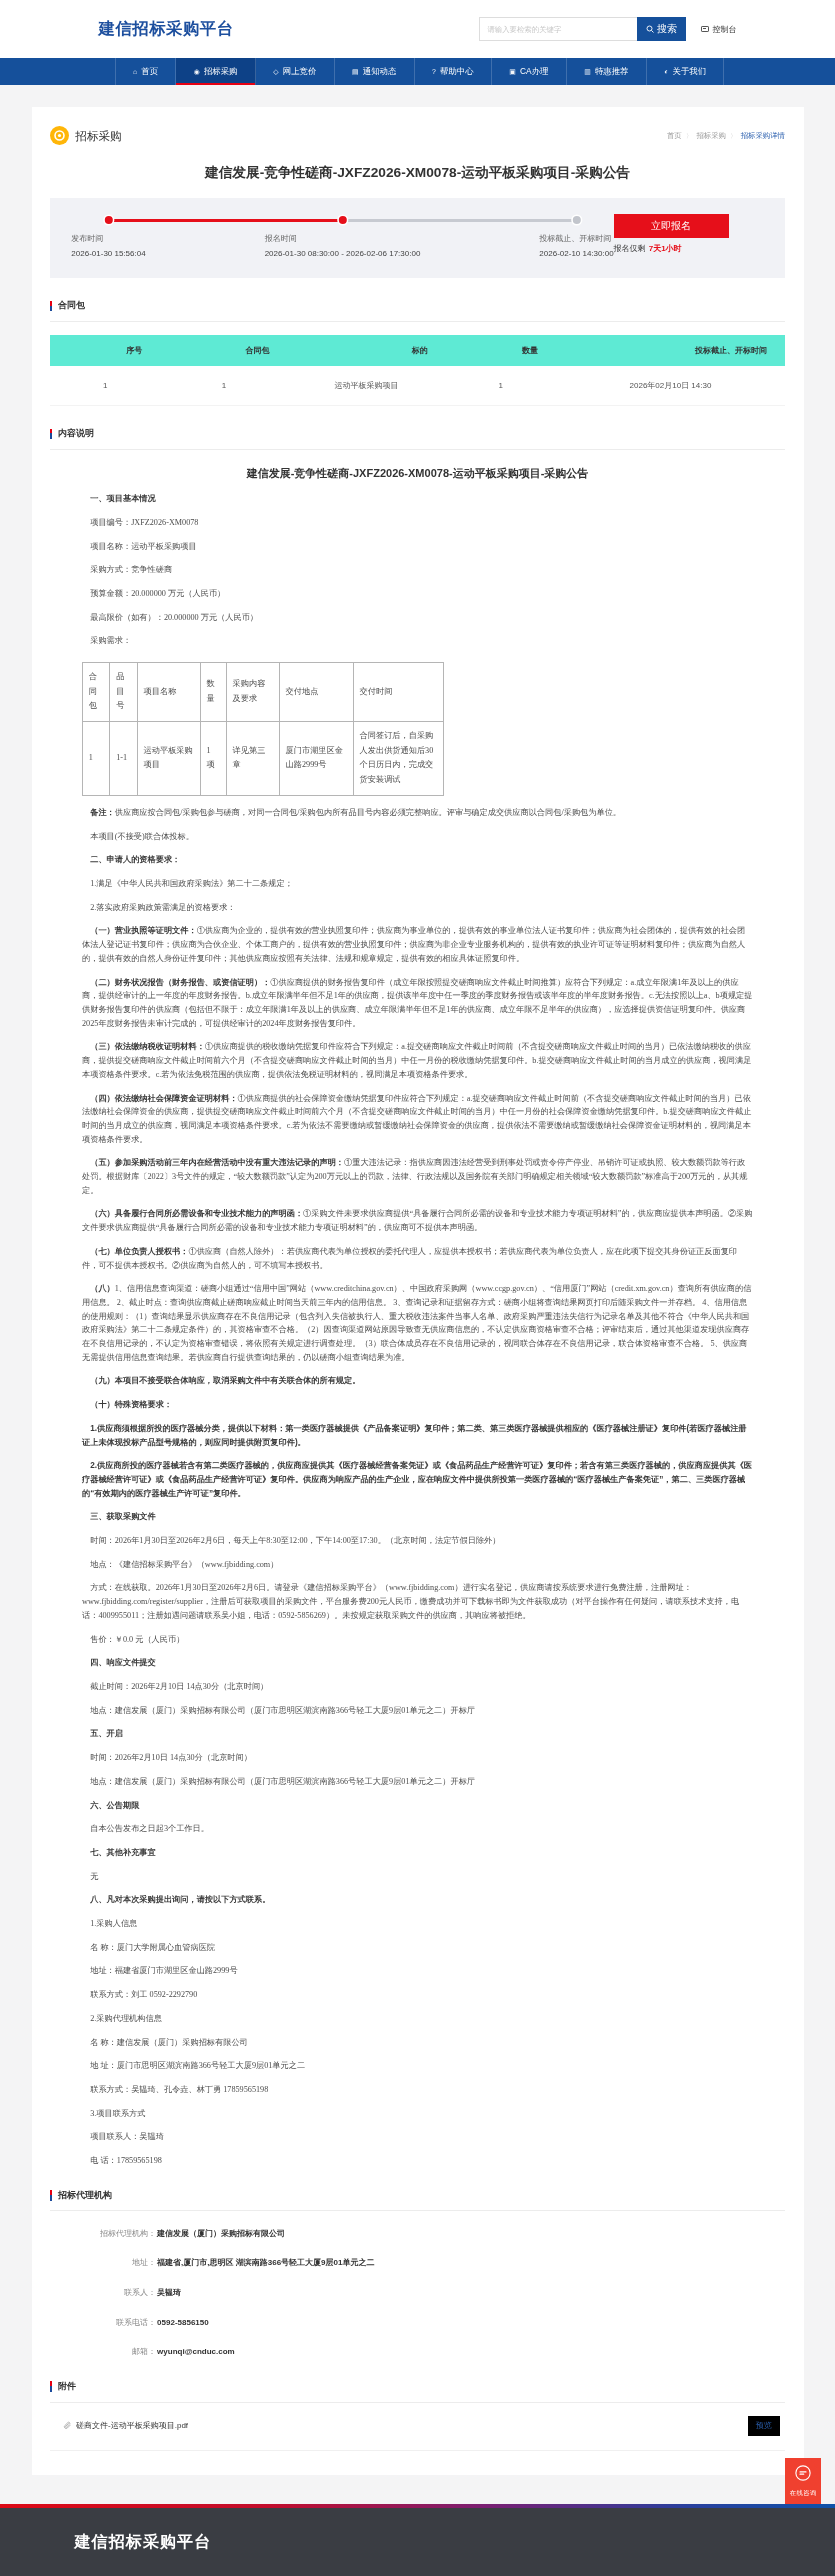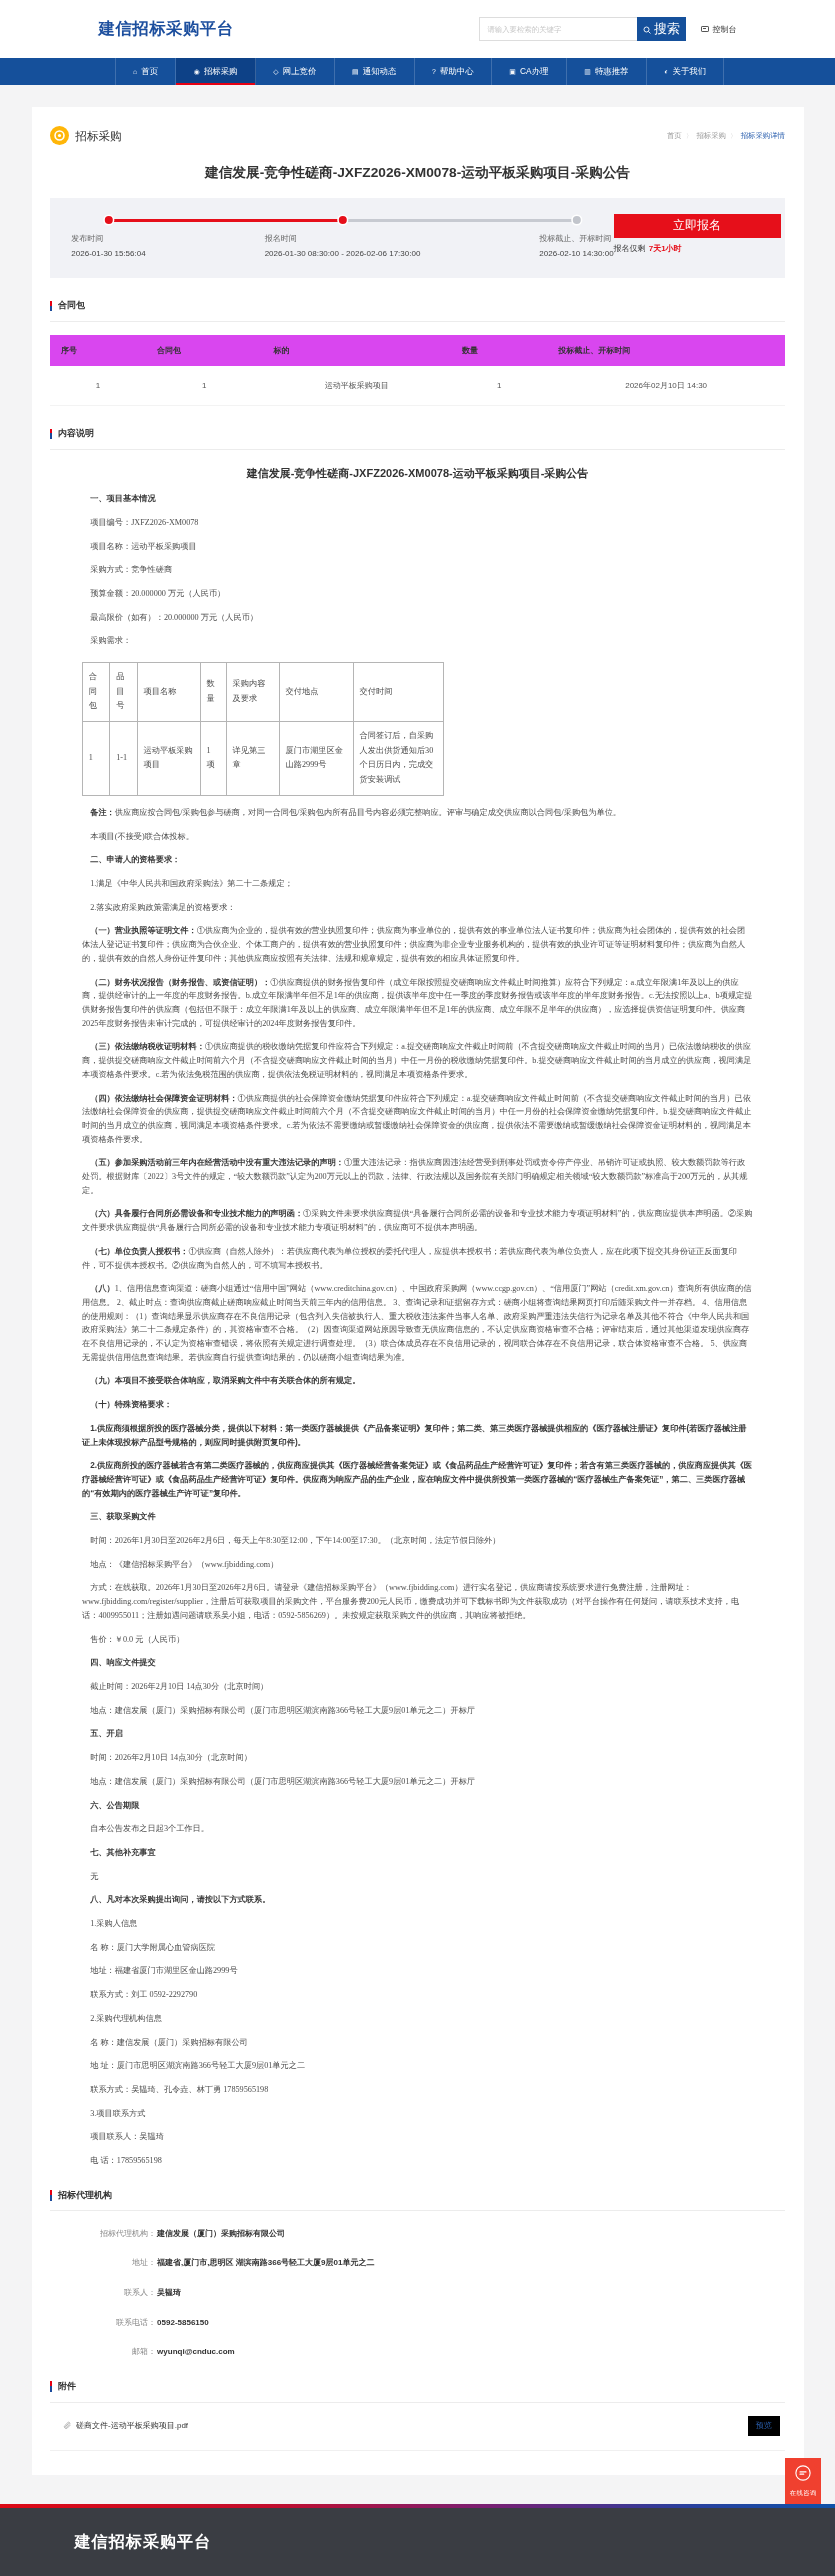--- a/index.html
+++ b/index.html
@@ -8,21 +8,21 @@
   .container { width: 638px; margin: 0 auto; }
 
   
   .top-header { background:#fff; height:58px; }
   .top-header .container { display:flex; align-items:center; justify-content:space-between; height:100%; }
   .logo { font-size:16.4px; font-weight:bold; color:#1d4f9e; letter-spacing:0.5px; }
   .header-right { display:flex; align-items:center; gap:14.8px; }
   .search-box { display:flex;justify-content:center; }
   .search-box input { width:158px; height:24px; border:0.5px solid #ddd; border-right:none; padding:0 7.4px; font-size:7.4px; color:#333; outline:none; }
   .search-box input::placeholder { color:#c8c8c8; }
-  .search-btn { width:49px; height:24px; background:#15509b; color:#fff; border:none; font-size:13px; display:flex; align-items:center; justify-content:center; gap:3.2px; cursor:pointer; }
+  .search-btn { width:49px; height:24px; background:#15509b; color:#fff; border:none; font-size:10px; display:flex; align-items:center; justify-content:center; gap:3.2px; cursor:pointer; }
   .console-link { display:flex; align-items:center; gap:3.7px; font-size:8px; color:#333; text-decoration:none; cursor:pointer; }
   .console-icon { width:8px; height:6.3px; border:0.8px solid #555; border-radius:1.1px; position:relative; display:inline-block; }
   .console-icon::after { content:""; position:absolute; left:1.1px; top:1.1px; width:3.2px; height:1.1px; background:#555; }
 
   
   .navbar { background:#15509b; height:27.4px; }
   .navbar .container { display:flex; height:100%; padding-left:16px; }
   .nav-item { display:flex; align-items:center; gap:4.2px; padding:0 17.4px; color:#fff; font-size:8.4px; cursor:pointer; position:relative; border-right:0.5px solid rgba(255,255,255,.18); }
   .nav-item:first-child { border-left:0.5px solid rgba(255,255,255,.18); }
   .nav-item .nav-icon { font-size:6.9px; opacity:.95; }
@@ -47,33 +47,33 @@
   .tl-track { position:relative; height:8.4px; margin:2.1px 37px 0 40px; }
   .tl-line { position:absolute; left:0; right:0; top:2.6px; height:3.2px; background:#c7cad1; }
   .tl-line-red { position:absolute; left:0; width:50%; top:2.6px; height:3.2px; background:#e60f1a; }
   .tl-dot { position:absolute; top:0; width:8.4px; height:8.4px; border-radius:50%; background:#e60f1a; box-shadow:0 0 0 1.6px #fff; transform:translateX(-50%); }
   .tl-dot.gray { background:#c2c5cc; }
   .tl-labels { position:relative; height:34px; margin:8.4px 37px 0 40px; }
   .tl-step { position:absolute; transform:translateX(-50%); text-align:left; white-space:nowrap; }
   .tl-step .tl-name { font-size:8px; color:#666; }
   .tl-step .tl-time { font-size:8px; color:#444; margin-top:5.3px; }
   .tl-right { width:153px; flex-shrink:0; }
-  .apply-btn { display:block; width:167px; height:24px; background:#e60f1a; color:#fff; font-size:12px; border:none; cursor:pointer; }
+  .apply-btn { display:block; width:115px; height:24px; background:#e60f1a; color:#fff; font-size:10px; border:none; cursor:pointer; }
   .countdown { margin-top:5px; font-size:8px; color:#333; }
   .countdown .cd-value { color:#e60f1a; font-weight:bold; margin-left:3.2px; }
 
   
   .section-head { display:flex; align-items:center; gap:5.8px; margin-top:21px; }
   .section-bar { width:2.1px; height:10.6px; background:linear-gradient(to bottom,#e60012 0%,#e60012 45%,#1b4a9b 45%,#1b4a9b 100%); }
   .section-title { font-size:9px; font-weight:bold; color:#333; }
   .section-divider { height:0.5px; background:#ececec; margin-top:8.4px; }
 
   
   .pkg-table { width:100%; border-collapse:collapse; margin-top:13.7px; }
-  .pkg-table th { background:#d946ef; padding:10px 11px; font-size:8px; color:#333; font-weight:bold; text-align:left; }
+  .pkg-table th { background:#5eead4; padding:10px 18px; font-size:8px; color:#333; font-weight:bold; text-align:right; }
   .pkg-table td { padding:14.2px 5.3px; font-size:8px; color:#555; text-align:center; border-bottom:0.5px solid #f3f3f3; }
 
   
   .doc { margin:7.4px 32px 0; font-family:"Liberation Serif","DejaVu Serif",serif; color:#4c4c4c; font-size:8.2px; line-height:13.7px; }
   .doc-title { text-align:center; font-family:"Liberation Sans","DejaVu Sans",sans-serif; font-weight:bold; font-size:11px; color:#333; margin:16px 0 4.2px; line-height:17px; }
   .doc p { margin:10px 0; text-indent:1em; }
   .doc p .b { font-family:"Liberation Sans","DejaVu Sans",sans-serif; font-weight:bold; color:#3a3a3a; }
   .req-table { border-collapse:collapse; margin:13.7px 0 4.2px; }
   .req-table th, .req-table td { border:0.5px solid #b5b5b5; padding:6.9px 5.8px; font-weight:normal; font-size:8.2px; color:#4c4c4c; text-align:left; vertical-align:middle; line-height:14.8px; }
 

